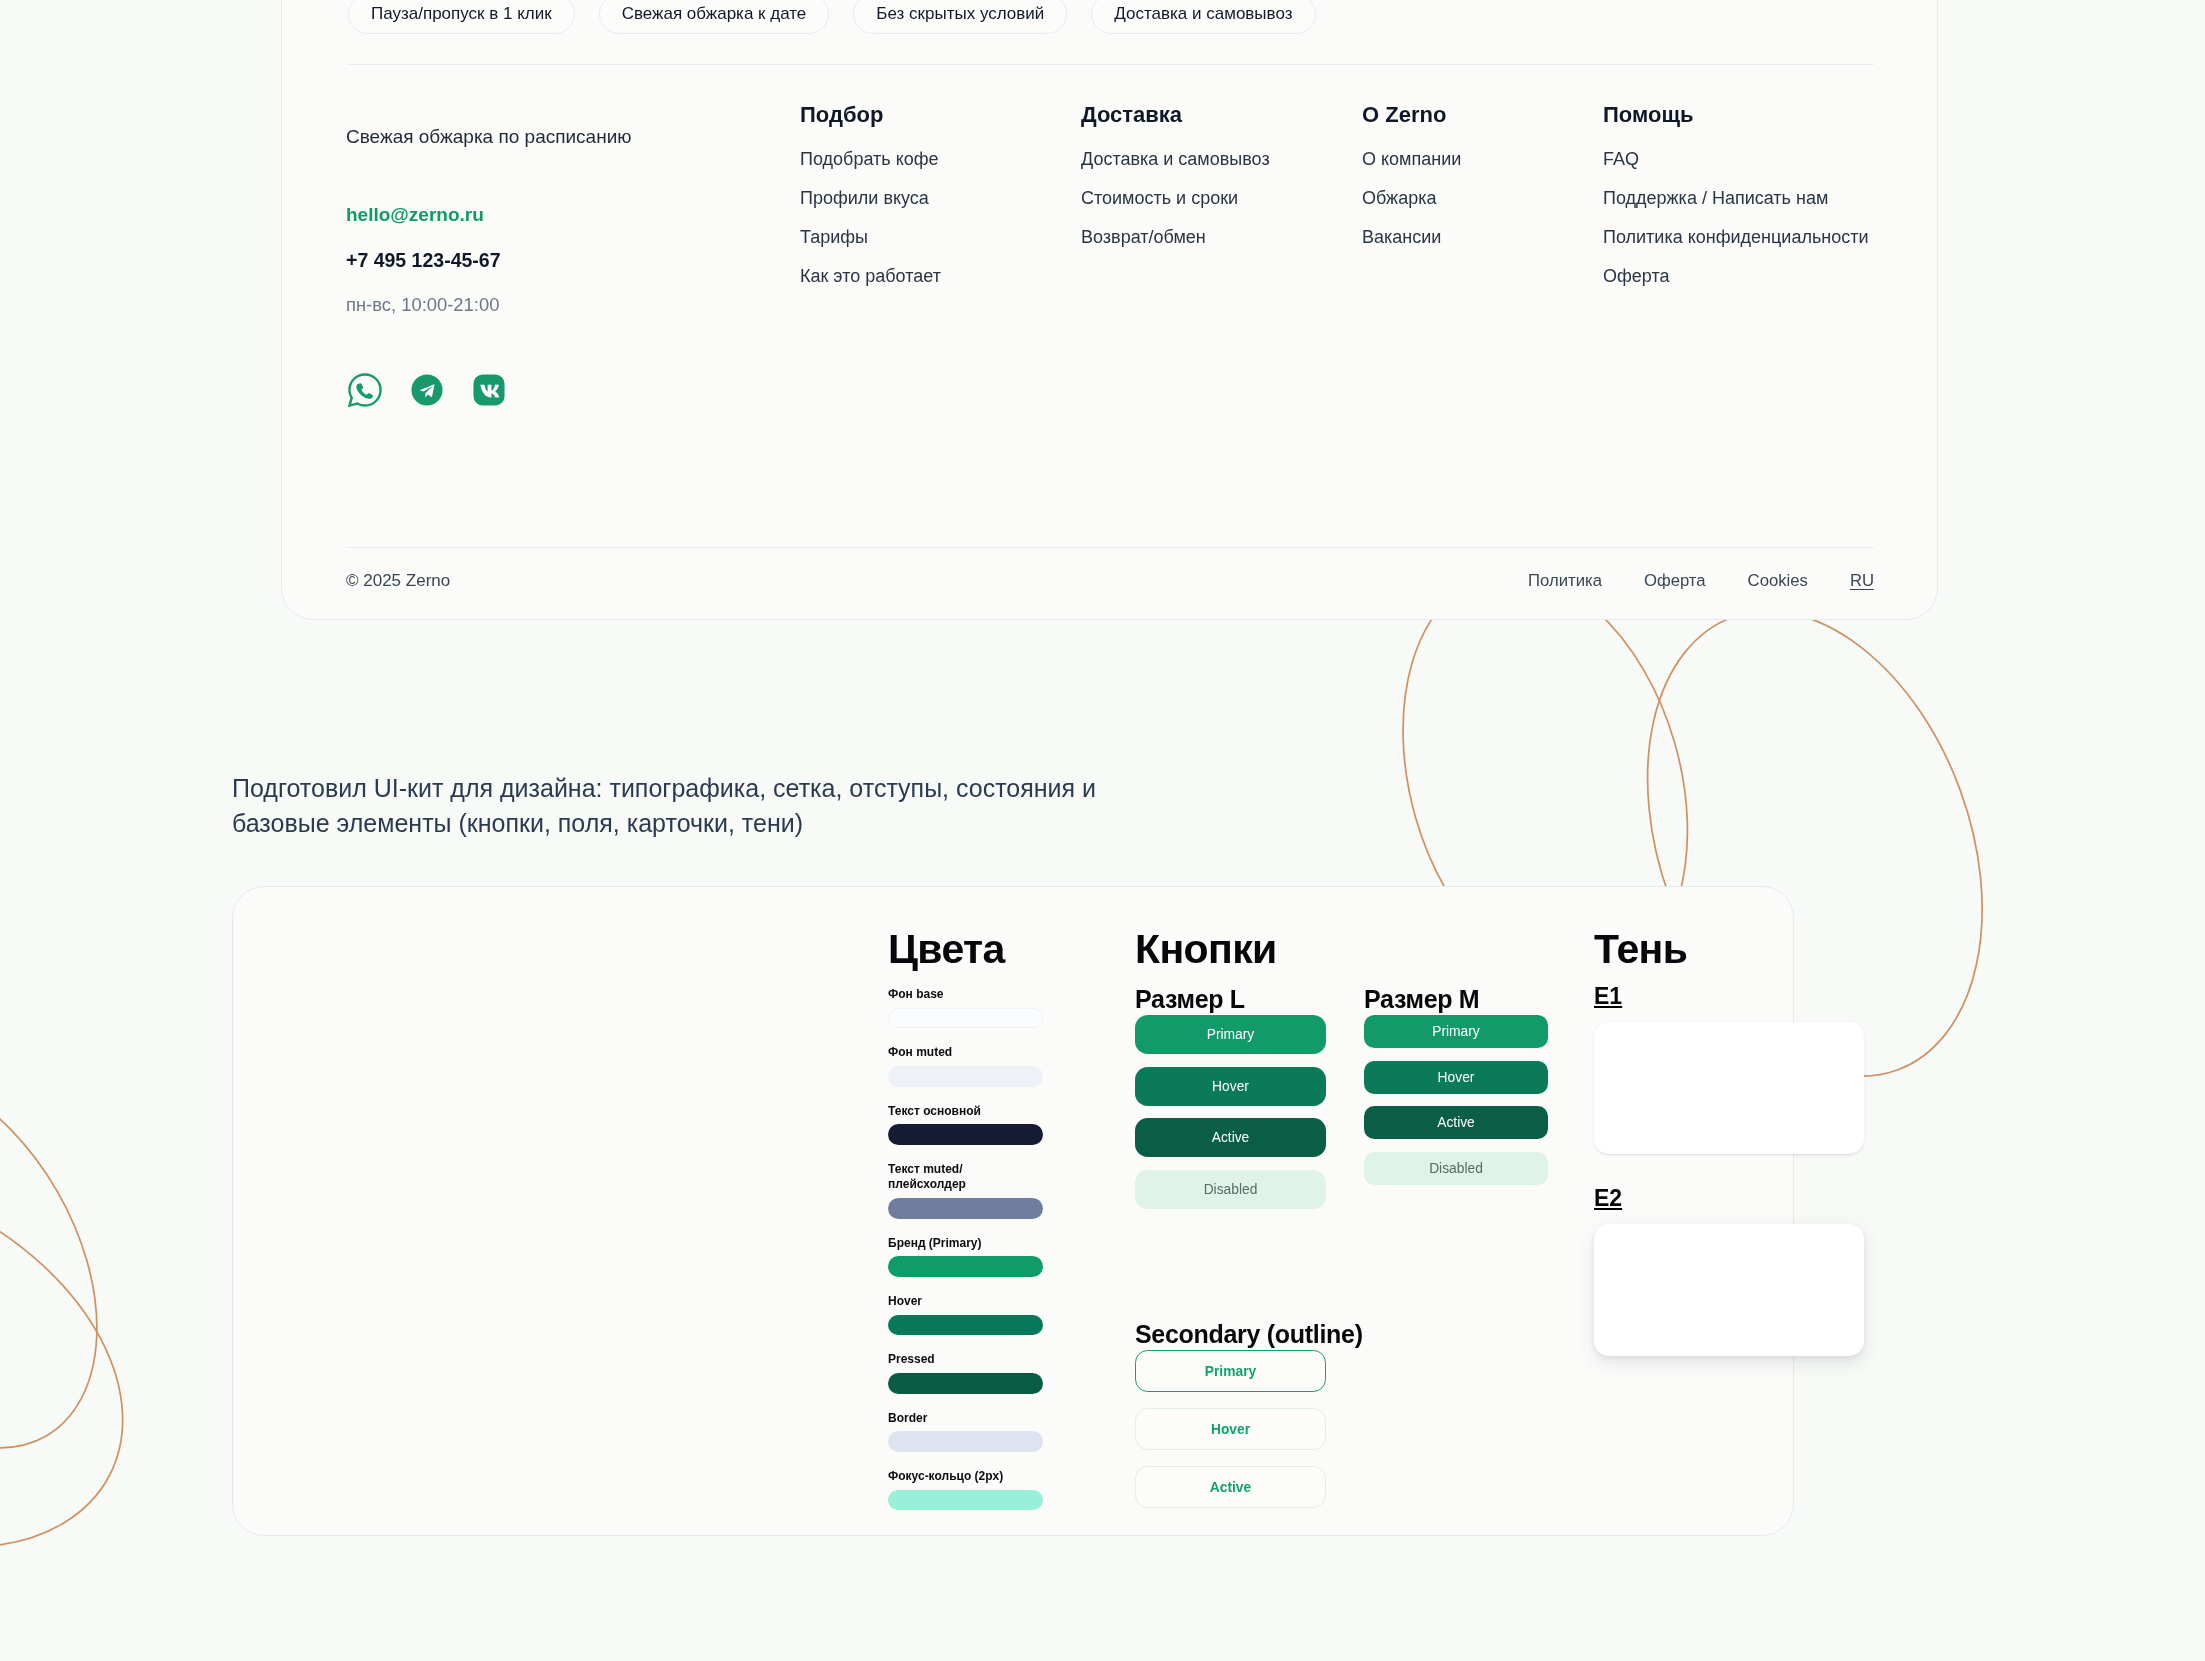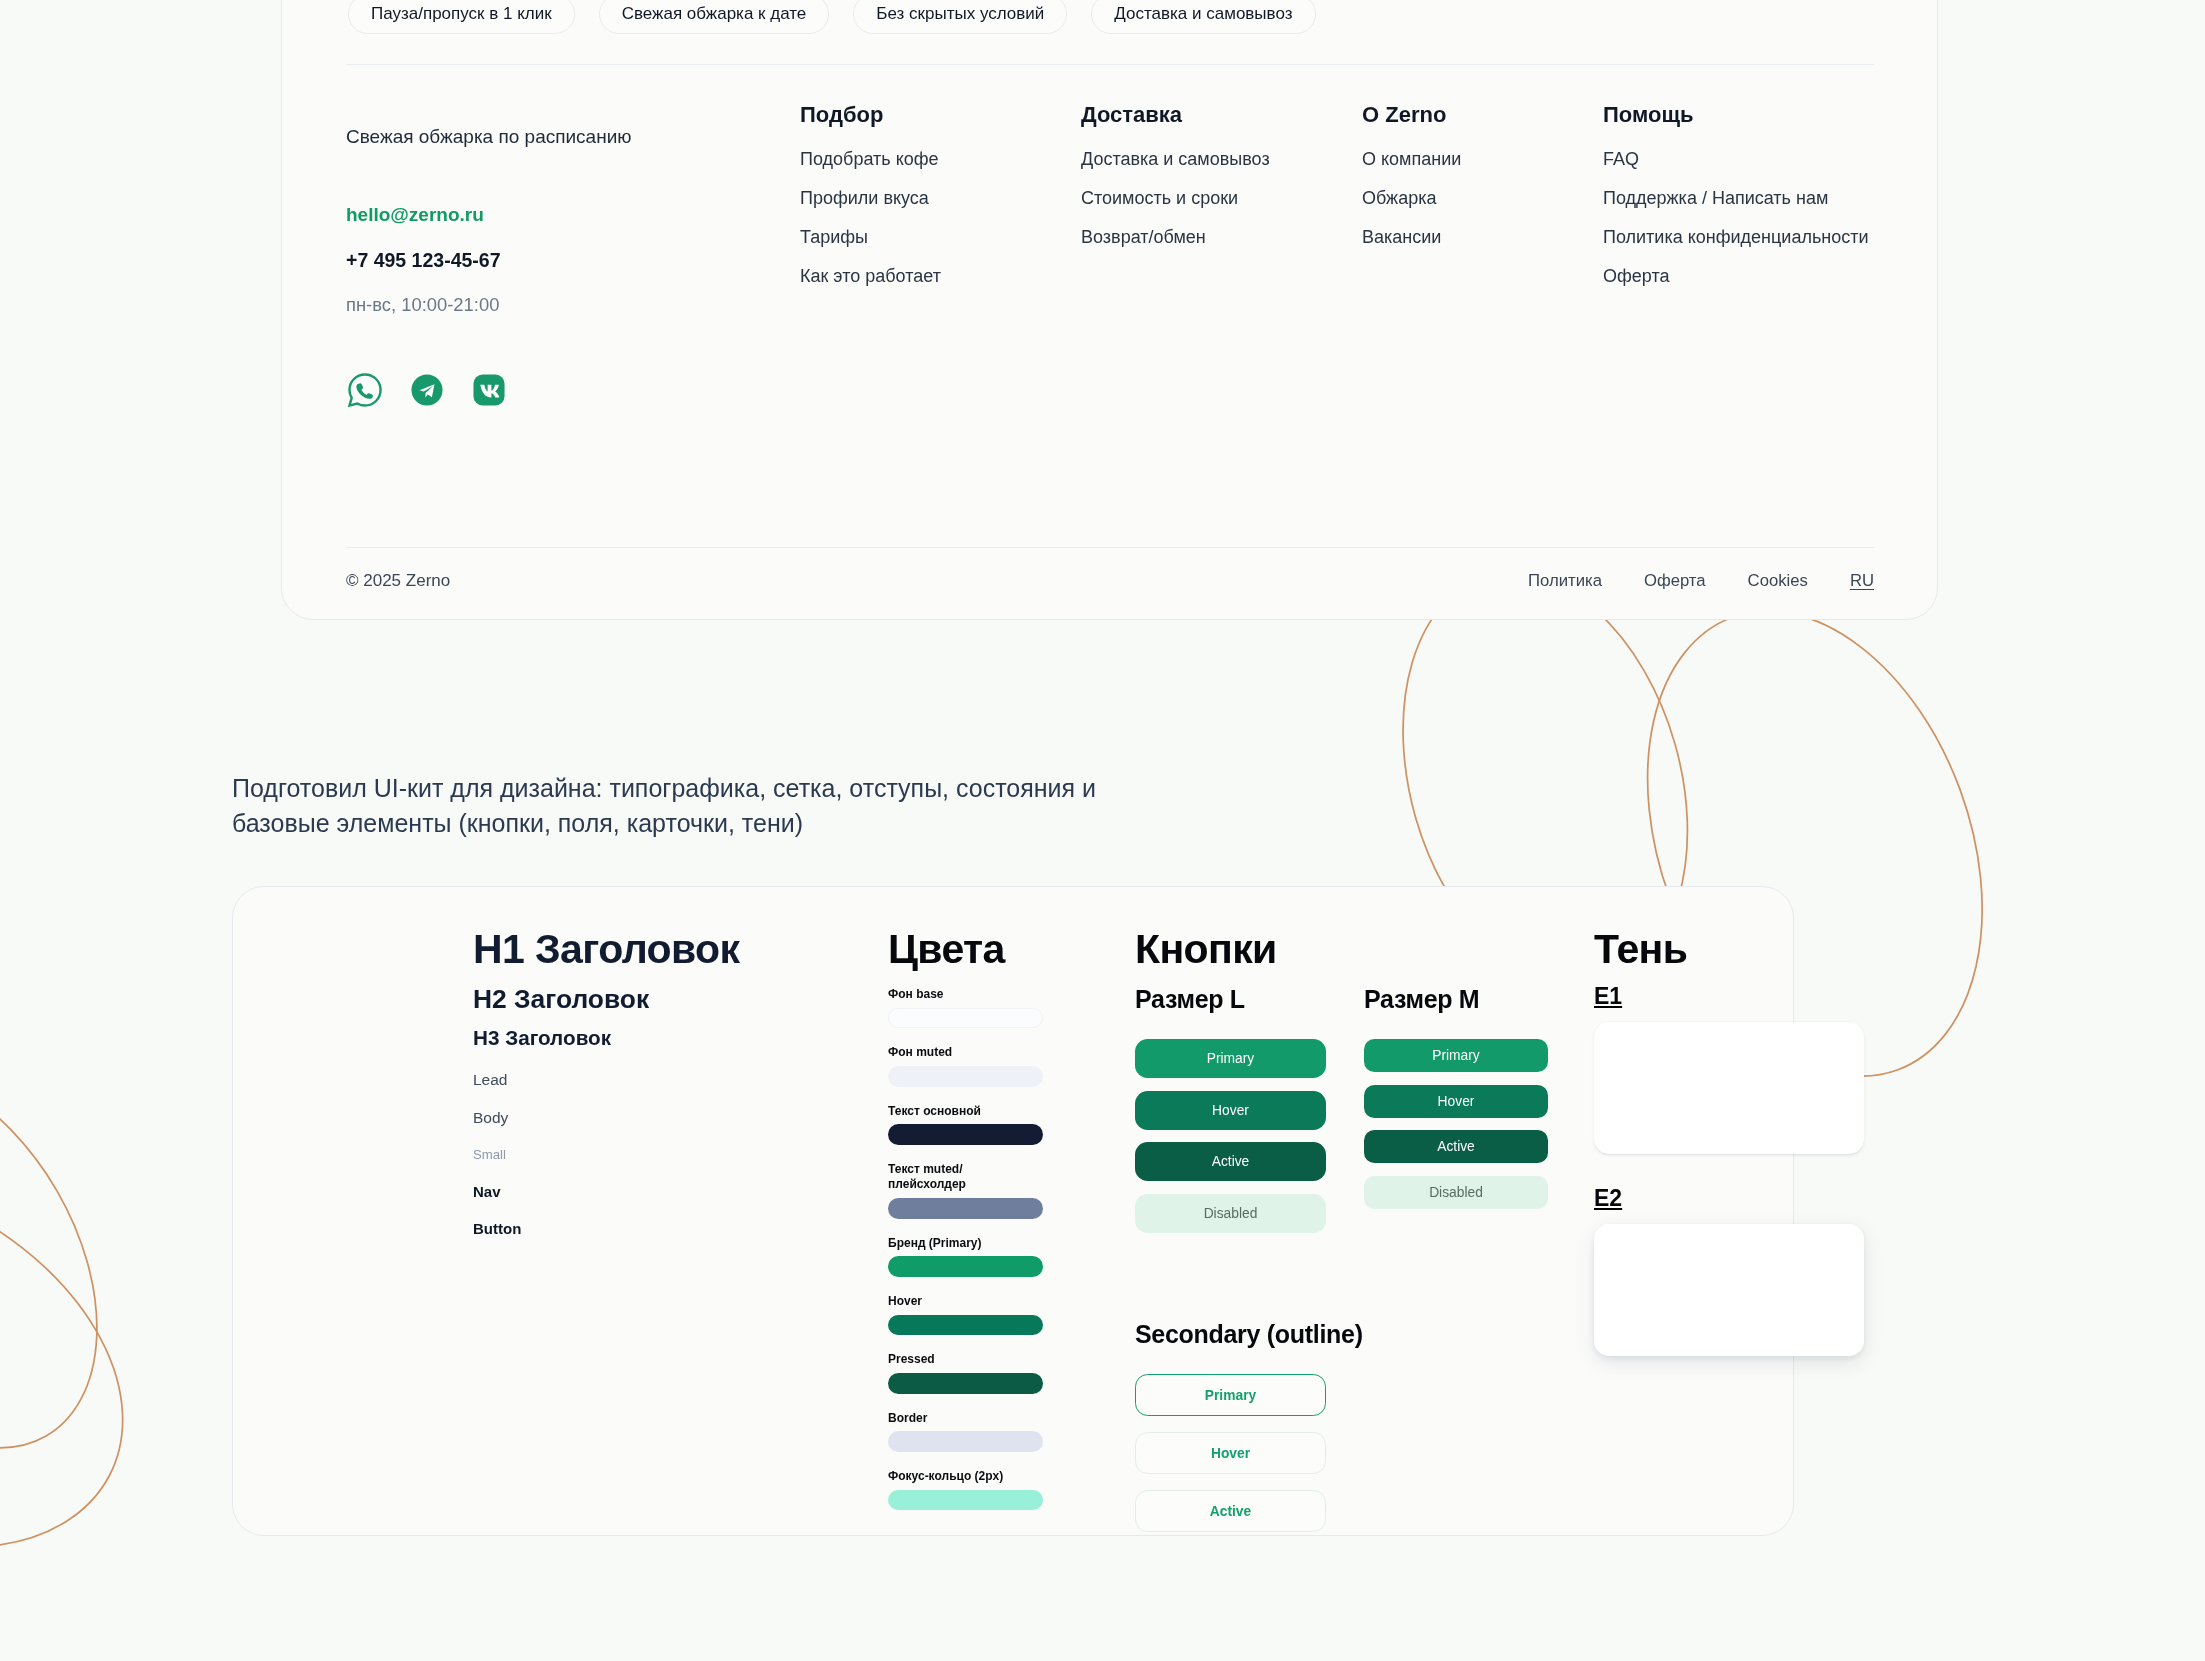--- a/index.html
+++ b/index.html
@@ -133,21 +133,21 @@
   .t-lead { font-size: 15.5px; color: #3e4a5d; margin-top: 23px; line-height:1; }
   .t-body { font-size: 15.5px; color: #3e4a5d; margin-top: 22px; line-height:1; }
   .t-small{ font-size: 13.2px; color: #8b97aa; margin-top: 23px; line-height:1; }
   .t-nav  { font-size: 15px; font-weight: 700; color: #0e1726; margin-top: 23px; line-height:1; }
   .t-btn  { font-size: 15px; font-weight: 700; color: #0e1726; margin-top: 22px; line-height:1; }
 
   .sw-wrap { margin-top: 17px; }
   .sw-label { font-size: 12px; font-weight: 700; color: #0a0c10; line-height: 1.25; margin-bottom: 5.7px; }
   .sw-bar { height: 20.7px; border-radius: 574px; width: 155px; }
   .grp-title { font-size: 25px; font-weight: 700; color: #06080c; letter-spacing: -0.3px; line-height:1; }
-  .btn-stack { margin-top: 27px; }
+  .btn-stack { margin-top: 3px; }
   .kbtn {
     display: flex; align-items: center; justify-content: center;
     font-size: 13.8px; font-weight: 500;
     border-radius: 12.6px; margin-bottom: 12.6px;
   }
   .kbtn.L { width: 191px; height: 39px; }
   .kbtn.M { width: 184px; height: 33px; border-radius: 10.3px; }
   .kbtn.OUT { width: 191px; height: 42px; border-radius: 12.6px; background: #fcfdfb; }
 
   .col-btn-l { position: absolute; left: 0;   top: 0; }
@@ -271,30 +271,20 @@
       </div>
 
     </div>
   </div>
 
   <div class="annotation">Подготовил UI-кит для дизайна: типографика, сетка, отступы, состояния и базовые элементы (кнопки, поля, карточки, тени)</div>
 
   <div class="kit">
     <div class="kit-cols">
 
-      <div class="kit-col c-typo">
-        <div class="t-h1">H1 Заголовок</div>
-        <div class="t-h2">H2 Заголовок</div>
-        <div class="t-h3">H3 Заголовок</div>
-        <div class="t-lead">Lead</div>
-        <div class="t-body">Body</div>
-        <div class="t-small">Small</div>
-        <div class="t-nav">Nav</div>
-        <div class="t-btn">Button</div>
-      </div>
 
       <div class="kit-col c-color">
         <div class="sec-h blk">Цвета</div>
         <div id="swatch-host">
             <div class="sw-wrap">
               <div class="sw-label">Фон base</div>
               <div class="sw-bar" style="background: rgb(251, 252, 254); border: 0.6px solid rgb(240, 242, 246);"></div>
             </div>
             <div class="sw-wrap">
               <div class="sw-label">Фон muted</div>

